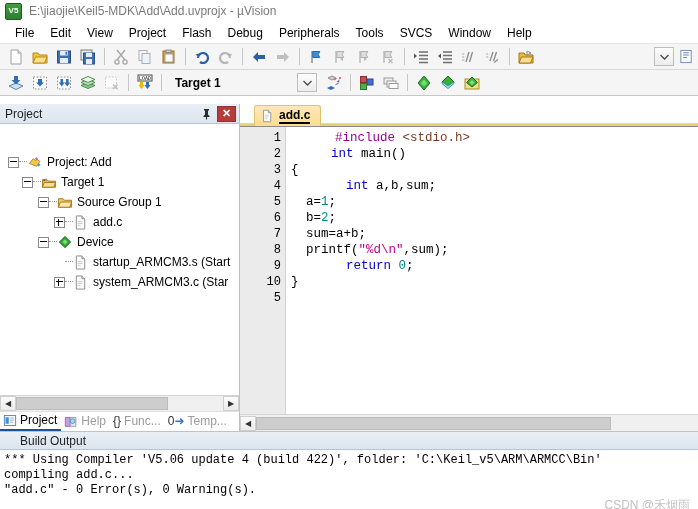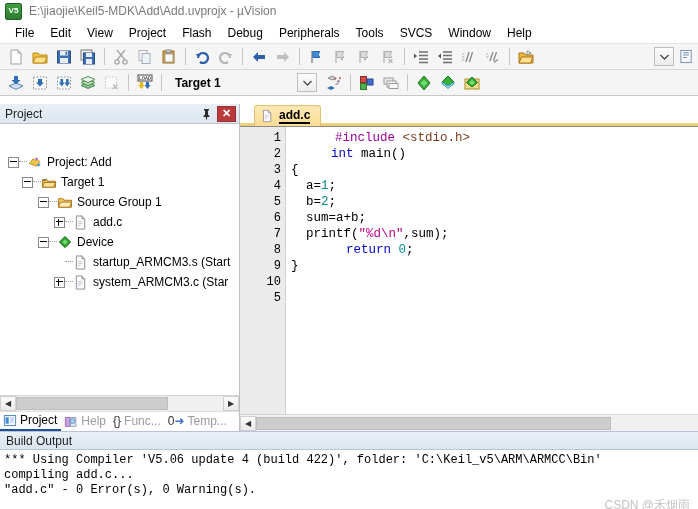--- a/index.html
+++ b/index.html
@@ -384,21 +384,21 @@
     background: #ffffff;
     border-top: 1px solid #b9c4d0;
     box-sizing: border-box;
   }
   .build-header {
     height: 18px;
     background: linear-gradient(#e9eff5, #dbe5ef);
     border-bottom: 1px solid #b9c4d0;
     display: flex;
     align-items: center;
-    padding-left: 6px;
+    padding-left: 20px;
     font-size: 12px;
     color: #1f1f1f;
     box-sizing: border-box;
   }
   .build-body {
     padding: 3px 4px 0 4px;
     background: #ffffff;
     height: 68px;
     box-sizing: border-box;
     overflow: hidden;
@@ -901,20 +901,21 @@
           <div class="ln">7</div>
           <div class="ln">8</div>
           <div class="ln">9</div>
           <div class="ln">10</div>
           <div class="ln">5</div>
         </div>
         <div class="code" id="code-body">
             <div class="cl"><span class="k-pp">#include </span><span class="k-inc">&lt;stdio.h&gt;</span></div>
             <div class="cl"><span class="k-kw">int</span><span> main()</span></div>
             <div class="cl"><span>{</span></div>
+            <div class="cl"><span>  </span><span class="k-kw">int</span><span> a,b,sum;</span></div>
             <div class="cl"><span>  a=</span><span class="k-num">1</span><span>;</span></div>
             <div class="cl"><span>  b=</span><span class="k-num">2</span><span>;</span></div>
             <div class="cl"><span>  sum=a+b;</span></div>
             <div class="cl"><span>  printf(</span><span class="k-str">"%d\n"</span><span>,sum);</span></div>
             <div class="cl"><span>  </span><span class="k-kw">return</span><span> </span><span class="k-num">0</span><span>;</span></div>
             <div class="cl"><span>}</span></div>
             <div class="cl"><span></span>&nbsp;</div>
           </div>
       </div>
 

